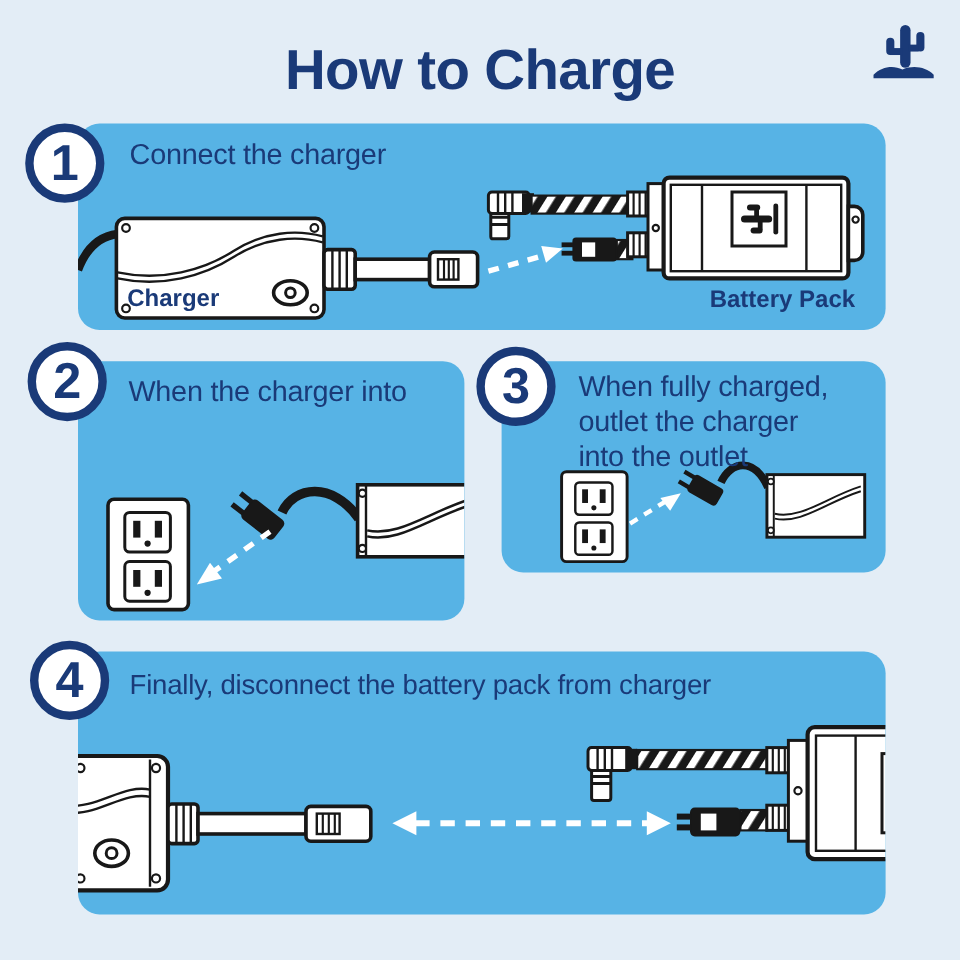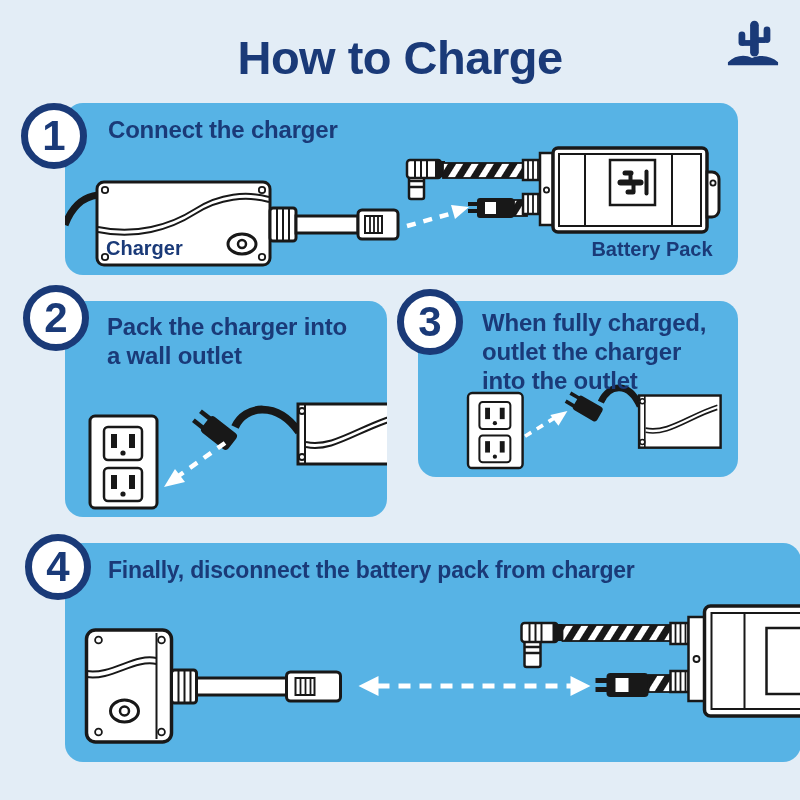--- a/index.html
+++ b/index.html
@@ -19,23 +19,23 @@
     position:absolute;left:0;top:30px;width:800px;text-align:center;
     font-size:47px;font-weight:700;color:var(--navy);letter-spacing:-0.5px;
   }
   .cactus-logo{position:absolute;left:726px;top:14px;width:54px;height:56px;}
   .panel{
     position:absolute;background:var(--panel);border-radius:18px;overflow:hidden;
   }
   .p1{left:65px;top:103px;width:673px;height:172px;}
   .p2{left:65px;top:301px;width:322px;height:216px;}
   .p3{left:418px;top:301px;width:320px;height:176px;}
-  .p4{left:65px;top:543px;width:736px;height:219px;}
+  .p4{left:65px;top:543px;width:673px;height:219px;}
   .step-text{
-    position:absolute;color:var(--navy);font-weight:700;
+    position:absolute;color:var(--navy);font-weight:400;
     font-size:24px;line-height:29px;letter-spacing:-0.2px;z-index:2;
   }
   .t1{left:43px;top:12px;}
   .t2{left:42px;top:11px;}
   .t3{left:64px;top:7px;}
   .t4{left:43px;top:13px;font-size:23px;}
   .badge{
     position:absolute;width:66px;height:66px;border-radius:50%;
     background:#ffffff;border:7px solid var(--navy);color:var(--navy);
     display:flex;align-items:center;justify-content:center;
@@ -142,22 +142,21 @@
         </g>
         <path class="outline" stroke-width="3" d="M642,69 h5 a7,7 0 0 1 7,7 v31 a7,7 0 0 1 -7,7 h-5 z"></path>
         <circle class="outline" stroke-width="1.8" cx="648" cy="80" r="2.6"></circle>
         <text x="587" y="153" font-size="20" text-anchor="middle">Battery Pack</text>
       </g>
     </svg>
   </section>
 
   <section class="panel p2">
     <p class="step-text t2">
-      <span style="display:block">Pack the charger into</span>
-      <span style="display:block">a wall outlet</span>
+      <span style="display:block">When the charger into</span>
     </p>
     <svg class="illus" viewBox="0 0 322 216" aria-hidden="true">
 
       <g>
         <rect class="outline" stroke-width="3" x="25" y="115" width="67" height="92" rx="5"></rect>
         <rect class="outline" stroke-width="2.5" x="39" y="126" width="38" height="33" rx="4"></rect>
         <rect class="dark" x="46" y="133" width="6" height="14"></rect>
         <rect class="dark" x="64" y="133" width="6" height="14"></rect>
         <circle class="dark" cx="58" cy="152" r="2.6"></circle>
         <rect class="outline" stroke-width="2.5" x="39" y="167" width="38" height="33" rx="4"></rect>

